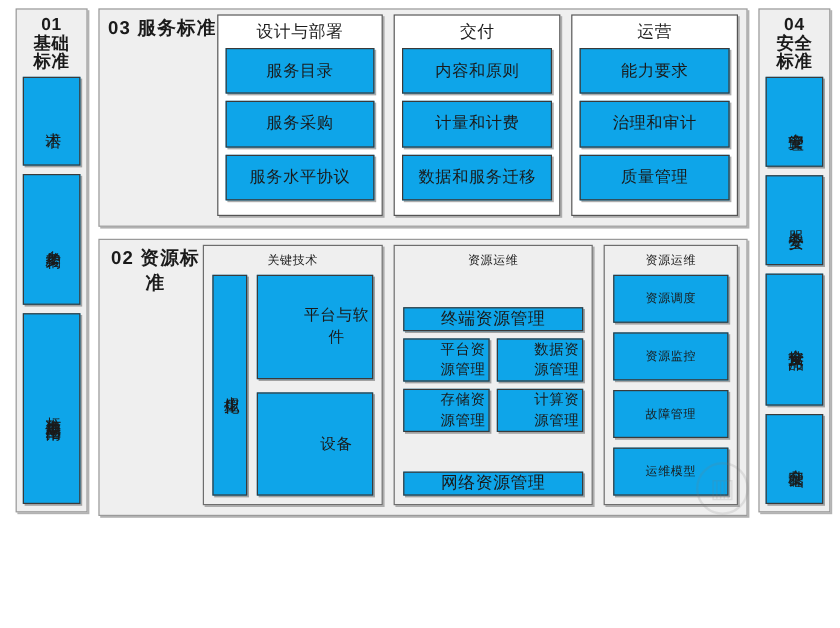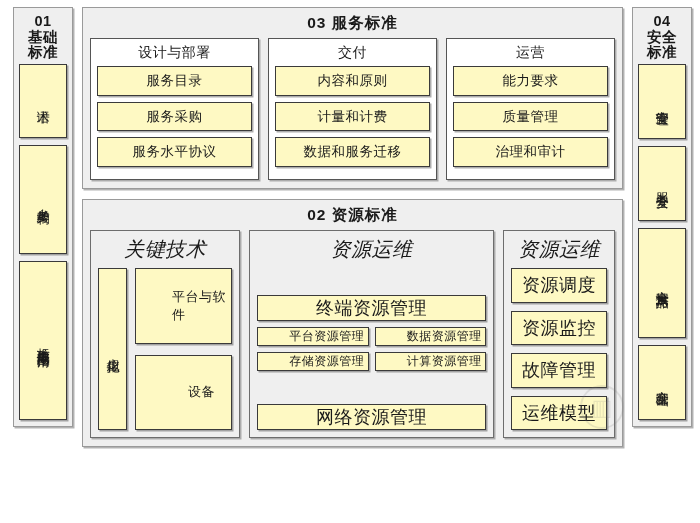--- a/index.html
+++ b/index.html
@@ -26,28 +26,29 @@
   }
 
   
   .panel {
     background: #efefef;
     border: 1px solid #9a9a9a;
     box-shadow: 1.5px 1.5px 0 rgba(0,0,0,0.30);
     box-sizing: border-box;
   }
   .box {
-    background: #fef9c3;
+    background: #0ea5e9;
     border: 1px solid #3a3a3a;
     box-shadow: 1.5px 1.5px 0 rgba(0,0,0,0.32);
     box-sizing: border-box;
     display: flex;
     align-items: center;
     justify-content: center;
-    text-align: left;
+    text-align: center;
+    font-family: Liberation Mono, monospace;
   }
 
   
   .side-col {
     width: 60px;
     flex: 0 0 60px;
     display: flex;
     flex-direction: column;
     align-items: center;
     padding: 4px 5px 6px 5px;
@@ -88,21 +89,20 @@
   .center {
     flex: 1 1 auto;
     display: flex;
     flex-direction: column;
     gap: 10px;
     min-width: 0;
   }
 
   .section {
     display: flex;
-    flex-direction: column;
     padding: 4px 7px 8px 7px;
   }
   .section-title {
     text-align: center;
     font-weight: bold;
     font-size: 15.5px;
     letter-spacing: 1px;
     padding: 1px 0 4px 0;
     font-family: "Liberation Sans", "DejaVu Sans", sans-serif;
   }
@@ -148,24 +148,23 @@
   .res-group {
     background: #efefef;
     border: 1px solid #6d6d6d;
     box-shadow: 1.5px 1.5px 0 rgba(0,0,0,0.28);
     box-sizing: border-box;
     display: flex;
     flex-direction: column;
     padding: 2px 7px 7px 7px;
   }
   .res-group .group-title {
-    font-size: 20px;
+    font-size: 10px;
     font-weight: normal;
     padding: 3px 0 5px 0;
-    font-style: italic;
   }
   #res-key { flex: 0 0 150px; }
   #res-mgmt { flex: 1 1 auto; }
   #res-ops { flex: 0 0 112px; }
 
   
   .key-body {
     flex: 1 1 auto;
     display: flex;
     gap: 8px;
@@ -194,21 +193,21 @@
   
   .mgmt-body {
     flex: 1 1 auto;
     display: flex;
     flex-direction: column;
     gap: 6px;
     min-height: 0;
   }
   .mgmt-body .box.wide {
     flex: 1.15 1 0;
-    font-size: 18px;
+    font-size: 14px;
     letter-spacing: 0.5px;
     margin-top: 27px;
   }
   .mgmt-row {
     flex: 1 1 0;
     display: flex;
     gap: 6px;
   }
   .mgmt-row .box {
     flex: 1 1 0;
@@ -219,21 +218,21 @@
 
   
   .ops-body {
     flex: 1 1 auto;
     display: flex;
     flex-direction: column;
     gap: 8px;
   }
   .ops-body .box {
     flex: 1 1 0;
-    font-size: 18px;
+    font-size: 10px;
     letter-spacing: 0.5px;
   }
 
   
   #watermark {
     position: absolute;
     right: 76px;
     bottom: 6px;
     width: 44px;
     height: 44px;
@@ -295,22 +294,22 @@
             <div class="box">内容和原则</div>
             <div class="box">计量和计费</div>
             <div class="box">数据和服务迁移</div>
           </div>
         </div>
 
         <div class="svc-group">
           <div class="group-title">运营</div>
           <div class="group-items">
             <div class="box">能力要求</div>
+            <div class="box">治理和审计</div>
             <div class="box">质量管理</div>
-            <div class="box">治理和审计</div>
           </div>
         </div>
 
       </div>
     </div>
 
     <div class="panel section" id="section-resources">
       <div class="section-title">02  资源标准</div>
       <div class="section-body">
 

